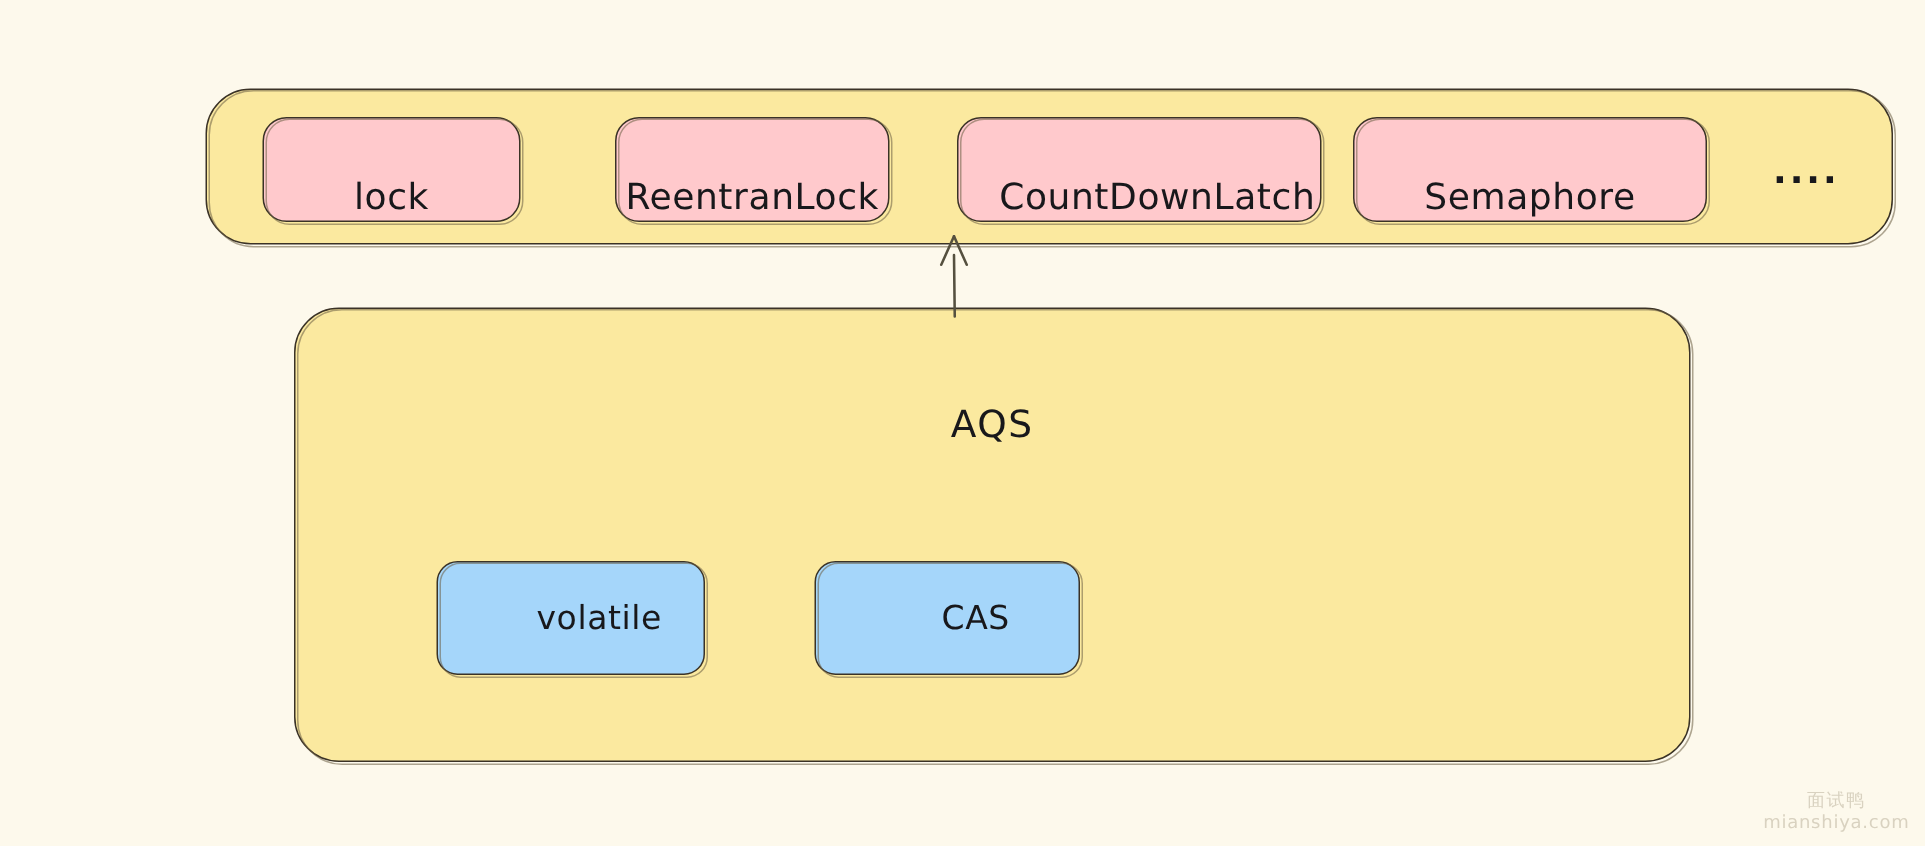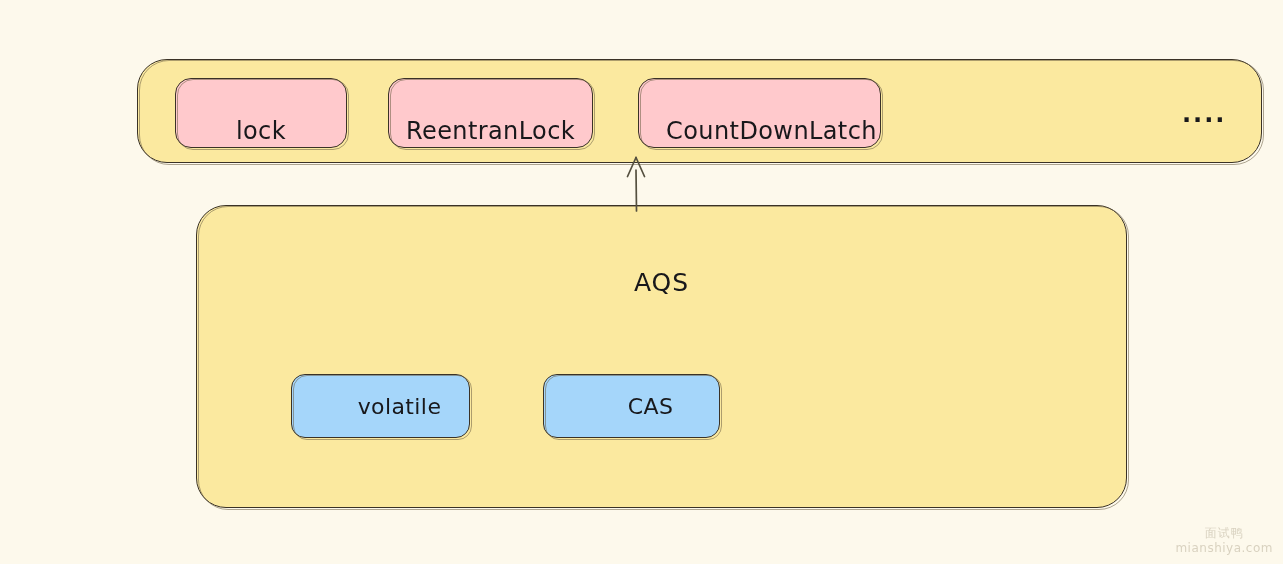--- a/index.html
+++ b/index.html
@@ -68,21 +68,21 @@
   }
   #top-container .sheet { background: #fbe99f; }
 
   
   .pinkbox { height: 70px; top: 78px; }
   .pinkbox .sheet { background: #ffc9cc; border-radius: 16px; }
   .pinkbox .sheet2 { border-radius: 16px; }
   .pinkbox .lbl { font-size: 24px; margin-top: 36px; }
 
   #box-lock            { left: 175px; width: 172px; }
-  #box-reentranlock    { left: 388px; width: 205px; }
+  #box-reentranlock    { left: 410px; width: 183px; }
   #box-countdownlatch  { left: 638px; width: 243px; padding-left: 24px; }
   #box-semaphore       { left: 902px; width: 236px; }
 
   #ellipsis {
     position: absolute;
     left: 1182px;
     top: 100px;
     font-size: 24px;
     color: #18181b;
     letter-spacing: 2px;
@@ -106,21 +106,21 @@
     left: 0;
     right: 0;
     top: 63px;
     text-align: center;
     font-size: 25px;
     color: #18181b;
     letter-spacing: 1px;
   }
 
   
-  .bluebox { height: 64px; top: 374px; padding-left: 38px; }
+  .bluebox { height: 76px; top: 374px; padding-left: 38px; }
   .bluebox .sheet { background: #a5d6fa; border-radius: 14px; }
   .bluebox .sheet2 { border-radius: 14px; }
   .bluebox .lbl { font-size: 22px; }
 
   #box-volatile { left: 291px; width: 179px; }
   #box-cas      { left: 543px; width: 177px; }
   #box-fifo     { left: 795px; width: 177px; }
 
   
   #arrow-aqs-to-top {
@@ -174,20 +174,25 @@
     <div class="sheet2"></div>
     <span class="lbl">ReentranLock</span>
   </div>
 
   <div class="hbox pinkbox" id="box-countdownlatch">
     <div class="sheet"></div>
     <div class="sheet2"></div>
     <span class="lbl">CountDownLatch</span>
   </div>
 
+  <div class="hbox pinkbox" id="box-semaphore">
+    <div class="sheet"></div>
+    <div class="sheet2"></div>
+    <span class="lbl">Semaphore</span>
+  </div>
 
   <div id="ellipsis">....</div>
 
   <svg id="arrow-aqs-to-top" viewBox="0 0 40 56">
     <path d="M20.5 55 L20 14" stroke="#55503f" stroke-width="1.7" fill="none" stroke-linecap="round"></path>
     <path d="M20 1.5 L11.5 20.5" stroke="#55503f" stroke-width="1.7" fill="none" stroke-linecap="round"></path>
     <path d="M20 1.5 L28.5 20.5" stroke="#55503f" stroke-width="1.7" fill="none" stroke-linecap="round"></path>
   </svg>
 
   <div class="hbox" id="aqs-container">

